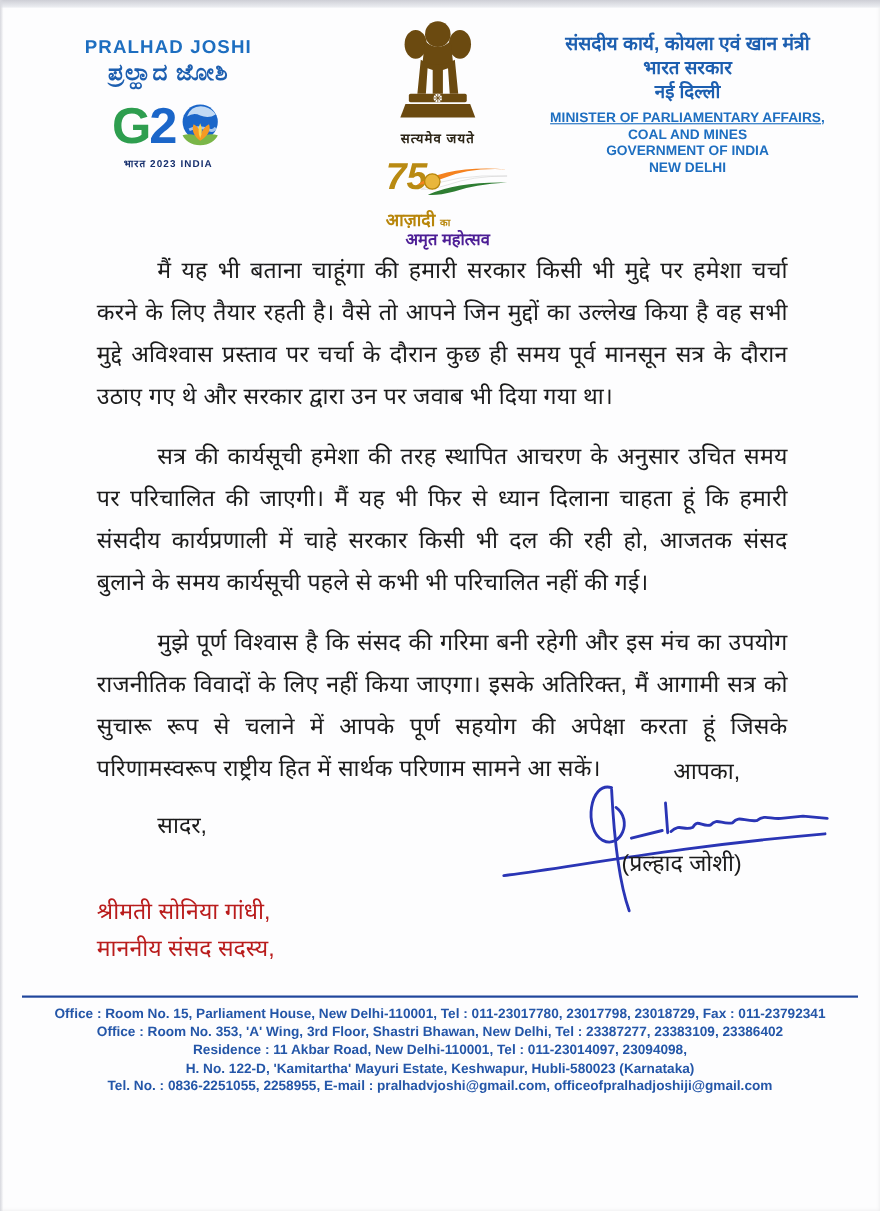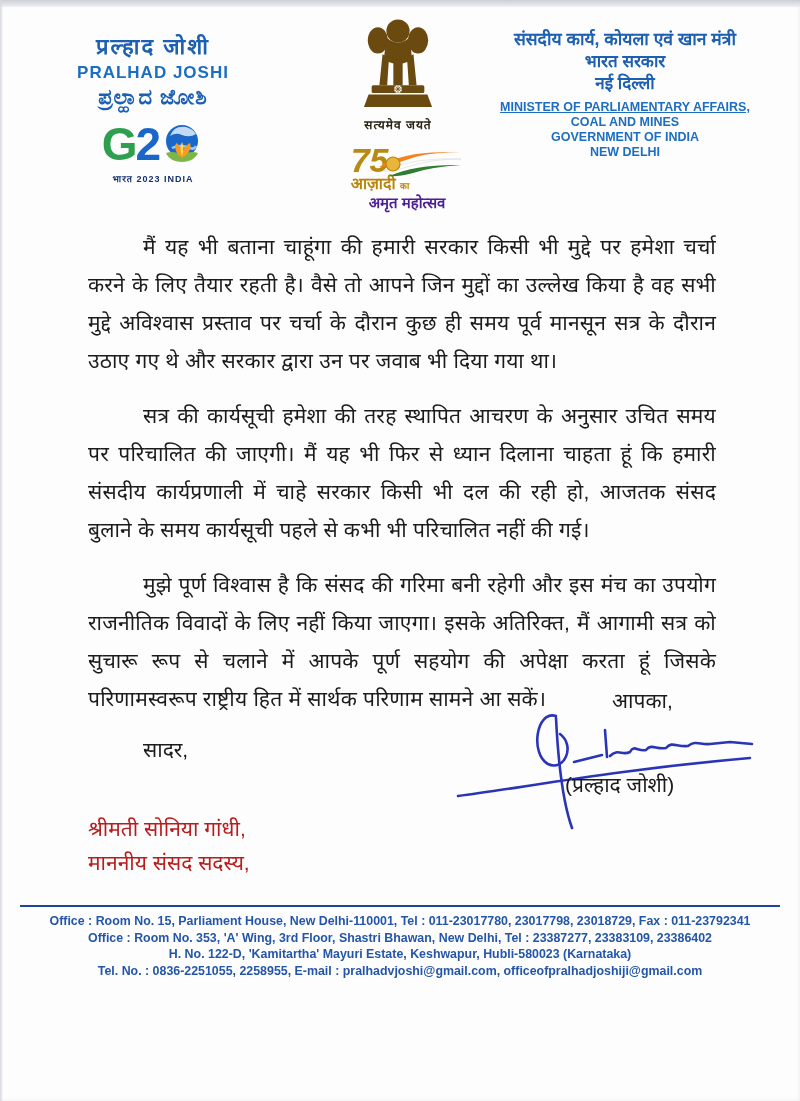--- a/index.html
+++ b/index.html
@@ -27,21 +27,21 @@
   .g20-row { display:flex; align-items:center; justify-content:center; }
   .g20-g { font-size:46px; font-weight:bold; color:#2e9e4f; letter-spacing:-2px;}
   .g20-2 { font-size:46px; font-weight:bold; color:#1b66c9; letter-spacing:-2px;}
   .g20-globe { width:44px; height:44px; margin-left:1px; position:relative; }
   .g20-tag { font-size:9px; font-weight:bold; color:#17306e; margin-top:1px; letter-spacing:1px;}
 
   .hdr-center { left:318px; top:14px; width:160px; text-align:center; }
   .motto { font-size:12px; font-weight:bold; color:#2b2416; margin-top:2px; letter-spacing:1px;}
   .azadi { margin-top:12px; position:relative; display:inline-block; text-align:left; }
   .azadi-75 { font-size:34px; font-weight:bold; color:#b98a12; font-style:italic; line-height:30px;}
-  .azadi-l1 { font-size:16px; font-weight:bold; color:#b8860b; line-height:16px;}
+  .azadi-l1 { font-size:16px; font-weight:bold; color:#b8860b; line-height:16px;margin-top:16px;}
   .azadi-l1 small{ font-size:9px; }
   .azadi-l2 { font-size:15px; font-weight:bold; color:#4c1d95; margin-left:18px; line-height:18px;}
   .swoosh { position:absolute; left:26px; top:2px; }
 
   .hdr-right { left:462px; top:28px; width:326px; text-align:center; }
   .hr-hi1 { font-size:17.5px; font-weight:bold; color:#1d5fb0; line-height:23px;}
   .hr-hi  { font-size:17px; font-weight:bold; color:#1d5fb0; line-height:22px;}
   .hr-en  { font-size:12.5px; font-weight:bold; color:#1d6ec0; line-height:15px;}
   .hr-en.first{ margin-top:5px;text-decoration:underline; }
 
@@ -59,21 +59,20 @@
   .footer { left:20px; top:905px; width:760px; border-top:2.5px solid #20469c;
             padding-top:6px; text-align:center; }
   .f-line { font-size:12.4px; font-weight:bold; color:#2456a8; line-height:16.5px; }
 </style>
 </head>
 <body>
 
 <div id="page">
 
   <div class="abs hdr-left">
-    <div class="name-hi">प्रल्हाद जोशी</div>
     <div class="name-en">PRALHAD JOSHI</div>
     <div class="name-kn">ಪ್ರಲ್ಹಾದ ಜೋಶಿ</div>
     <div class="g20">
       <div class="g20-row">
         <span class="g20-g">G</span>
         <span class="g20-2">2</span>
         <span class="g20-globe">
           <svg width="44" height="44" viewBox="0 0 44 44">
             <circle cx="22" cy="19" r="16" fill="#1b66c9"></circle>
             <path d="M10 14 Q16 10 22 13 Q30 16 36 12 Q33 7 26 5 Q14 3 10 14Z" fill="#dfeefc" opacity=".85"></path>
@@ -162,17 +161,18 @@
   <div class="abs signatory">(प्रल्हाद जोशी)</div>
 
   <div class="abs recipient">
     <div>श्रीमती सोनिया गांधी,</div>
     <div>माननीय संसद सदस्य,</div>
   </div>
 
   <div class="abs footer">
     <div class="f-line">Office : Room No. 15, Parliament House, New Delhi-110001, Tel : 011-23017780, 23017798, 23018729, Fax : 011-23792341</div>
     <div class="f-line">Office : Room No. 353, 'A' Wing, 3rd Floor, Shastri Bhawan, New Delhi, Tel : 23387277, 23383109, 23386402</div>
+    <div class="f-line">Residence : 11 Akbar Road, New Delhi-110001, Tel : 011-23014097, 23094098,</div>
     <div class="f-line">H. No. 122-D, 'Kamitartha' Mayuri Estate, Keshwapur, Hubli-580023 (Karnataka)</div>
     <div class="f-line">Tel. No. : 0836-2251055, 2258955, E-mail : pralhadvjoshi@gmail.com, officeofpralhadjoshiji@gmail.com</div>
   </div>
 
 </div>
 
 </body></html>

